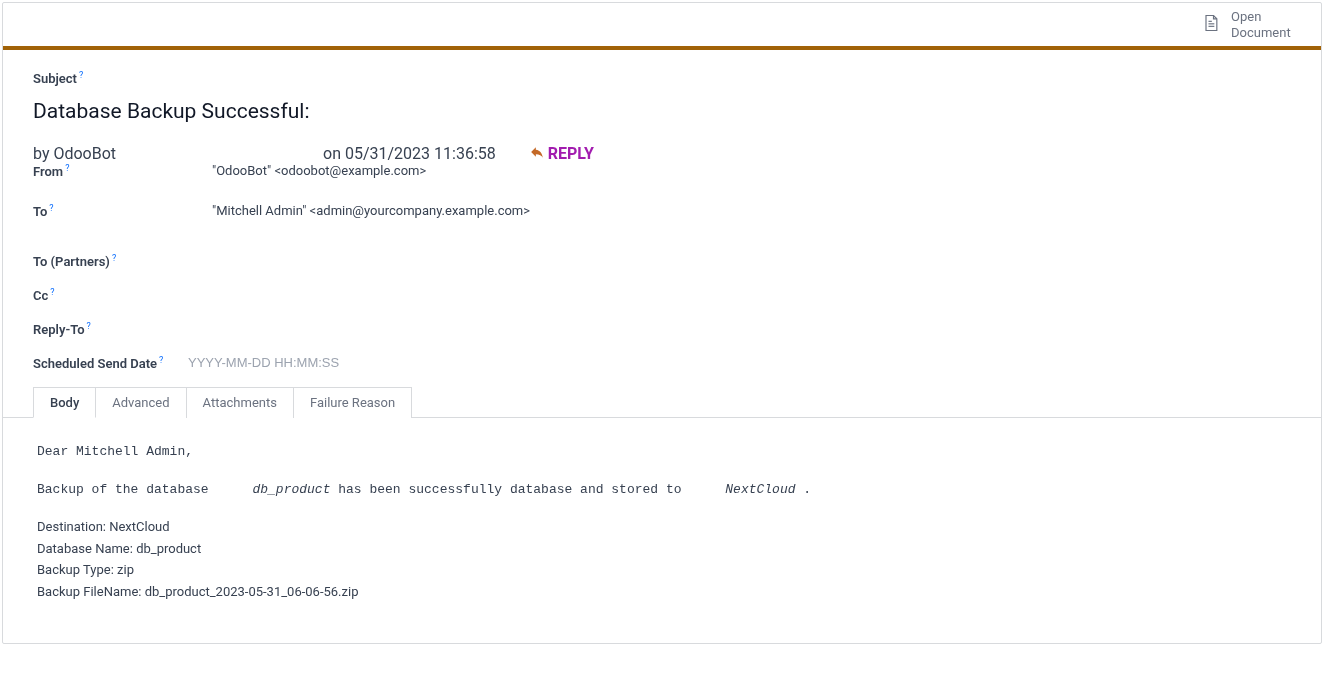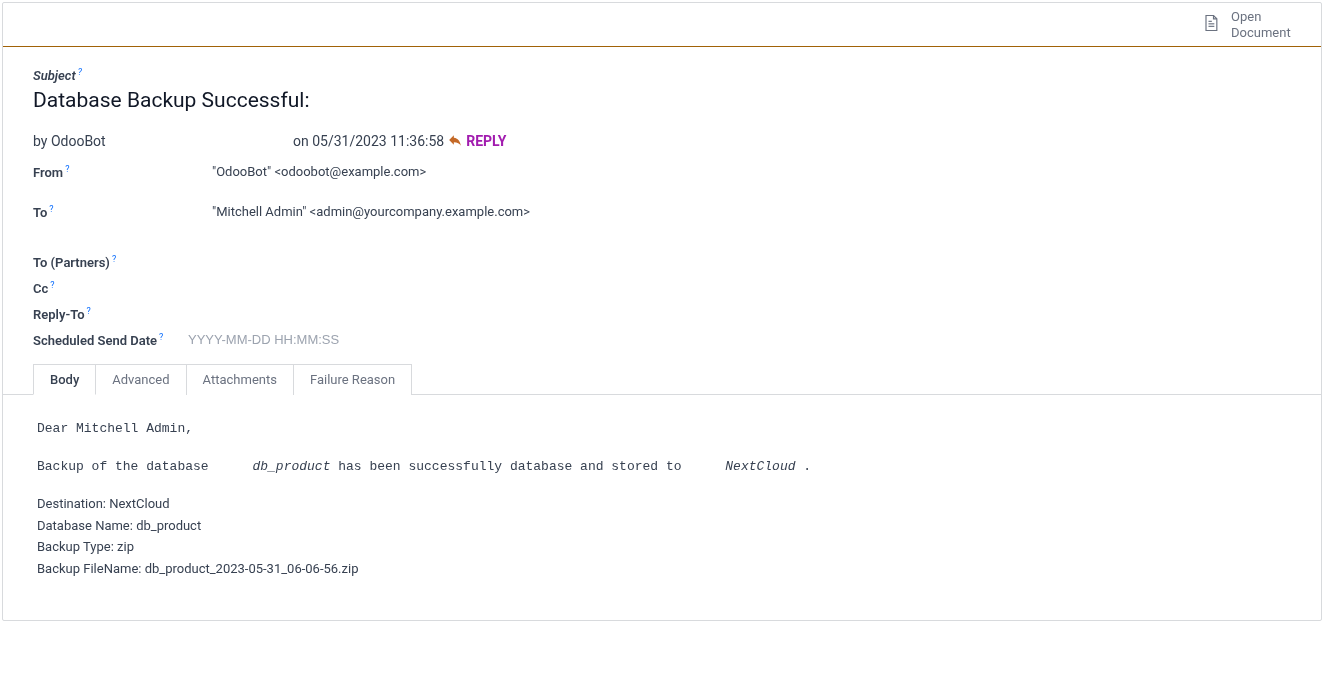--- a/index.html
+++ b/index.html
@@ -12,21 +12,21 @@
   }
   .window {
     border: 1px solid #d8dadd;
     border-radius: 2px;
     width: 100%;
   }
   .topbar {
     display: flex;
     justify-content: flex-end;
     align-items: center;
-    border-bottom: 1px solid #a16207;
+    border-bottom: 4px solid #a16207;
     padding: 6px 20px 6px 10px;
     min-height: 44px;
   }
   .open-doc {
     display: flex;
     align-items: center;
     gap: 10px;
     color: #6b7280;
     font-size: 13px;
     cursor: pointer;
@@ -42,37 +42,36 @@
     color: #374151;
     font-size: 13px;
   }
   .help {
     color: #0d6efd;
     font-size: 9px;
     vertical-align: super;
     margin-left: 2px;
     cursor: help;
   }
-  .subject-row { margin-bottom: 2px; font-style: italic; }
+  .subject-row { margin-bottom: 10px; }
   .subject-value {
     font-size: 21px;
     color: #111827;
     font-weight: 400;
     margin: 2px 0 18px 0;
     display: inline-block;
     width: 280px;
     white-space: nowrap;
     overflow: hidden;
   }
   .meta-row {
     display: flex;
     align-items: center;
-    gap: 0;
-    margin-bottom: 14px;
-    font-size: 14px;
+    gap: 30px;
+    font-size: 16px;
     color: #374151;
   }
   .meta-row .by { color:#374151; width:260px; }
   .meta-row .on { }
   .reply-btn {
     margin-left: 4px;
     color: #a21caf;
     font-weight: 700;
     cursor: pointer;
     display: inline-flex;
@@ -85,21 +84,21 @@
     grid-template-columns: 155px 1fr;
     row-gap: 14px;
     font-size: 13px;
     color:#374151;
     margin-bottom: 34px;
     gap: 24px;
   }
   .grid-single {
     display: grid;
     grid-template-columns: 155px 1fr;
-    row-gap: 8px;
+    row-gap: 16px;
     align-items: center;
     margin-bottom: 14px;
   }
   .grid-single .cell { min-height: 18px; }
   .placeholder-input {
     border: none;
     outline: none;
     font-size: 13px;
     color:#111;
     width: 200px;

